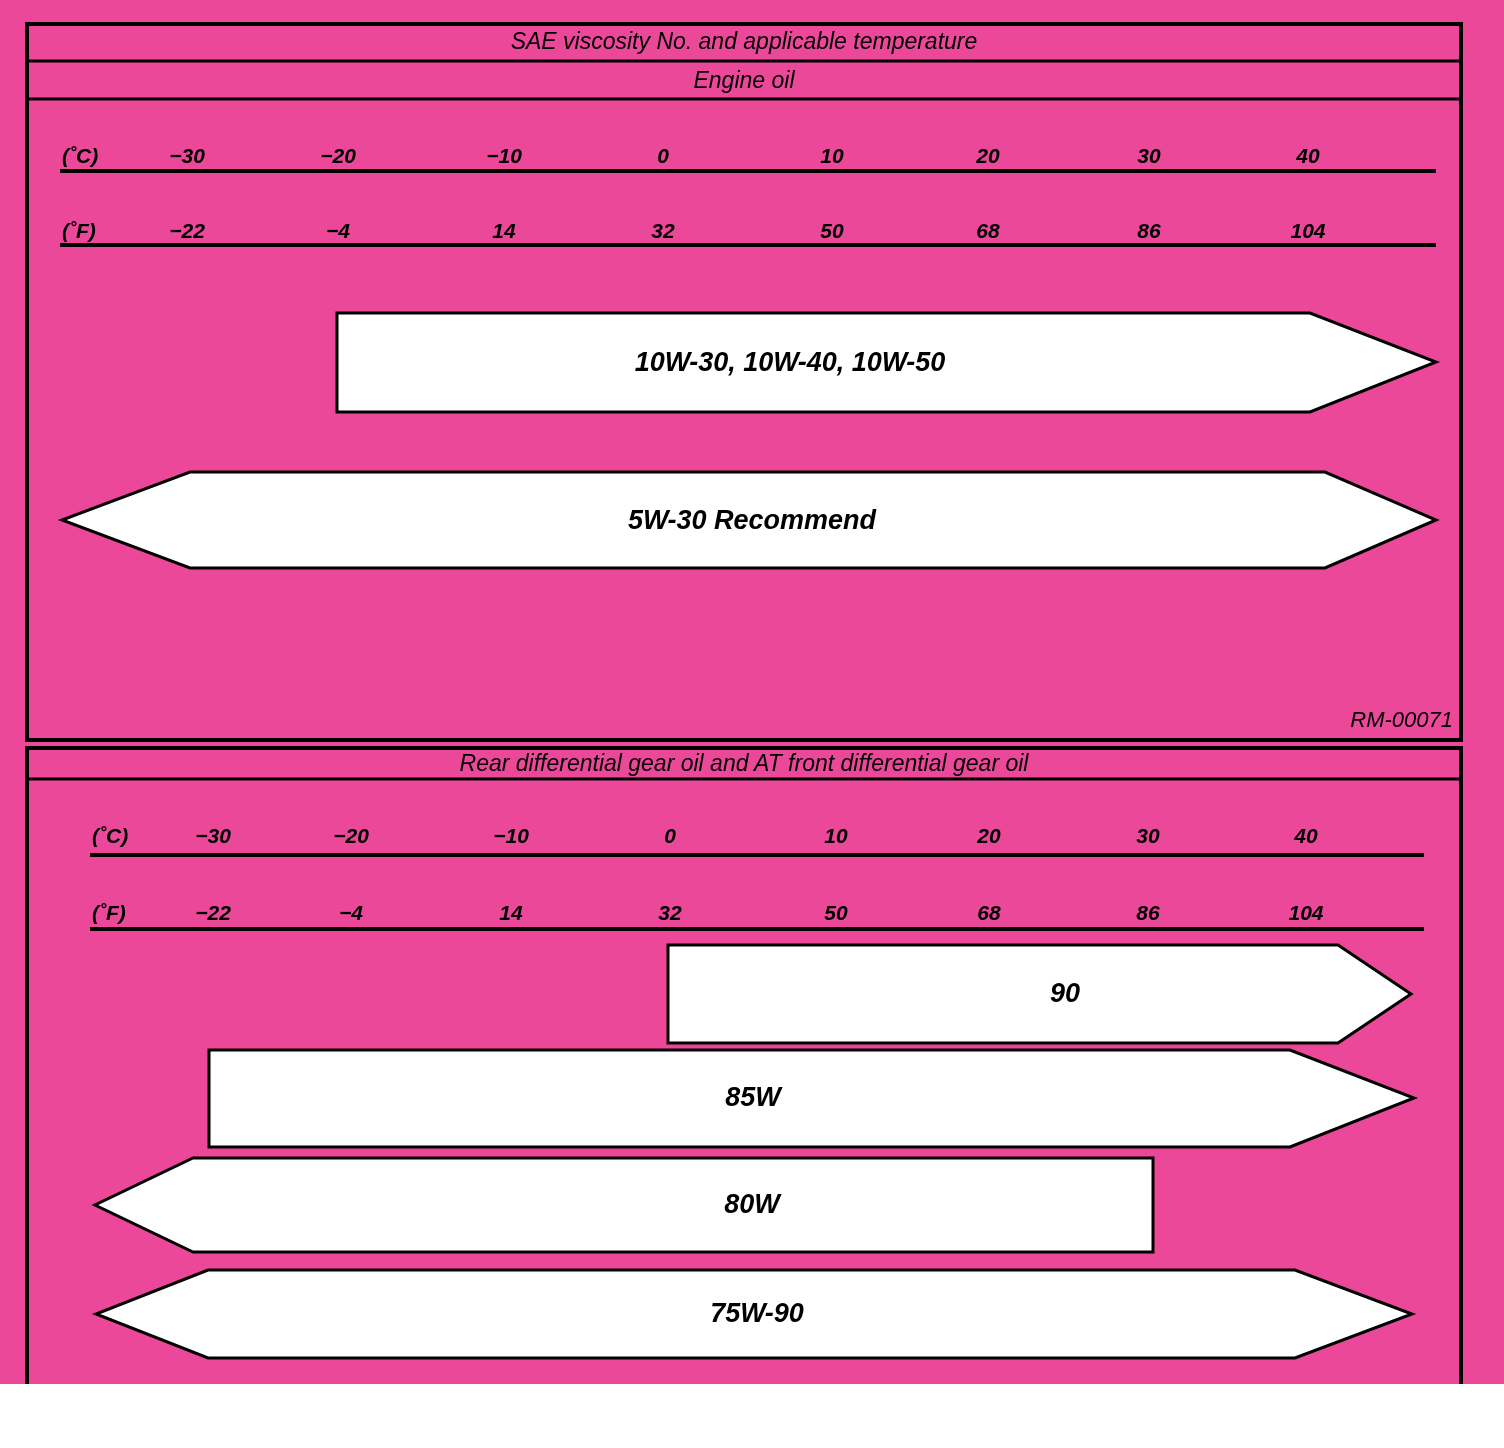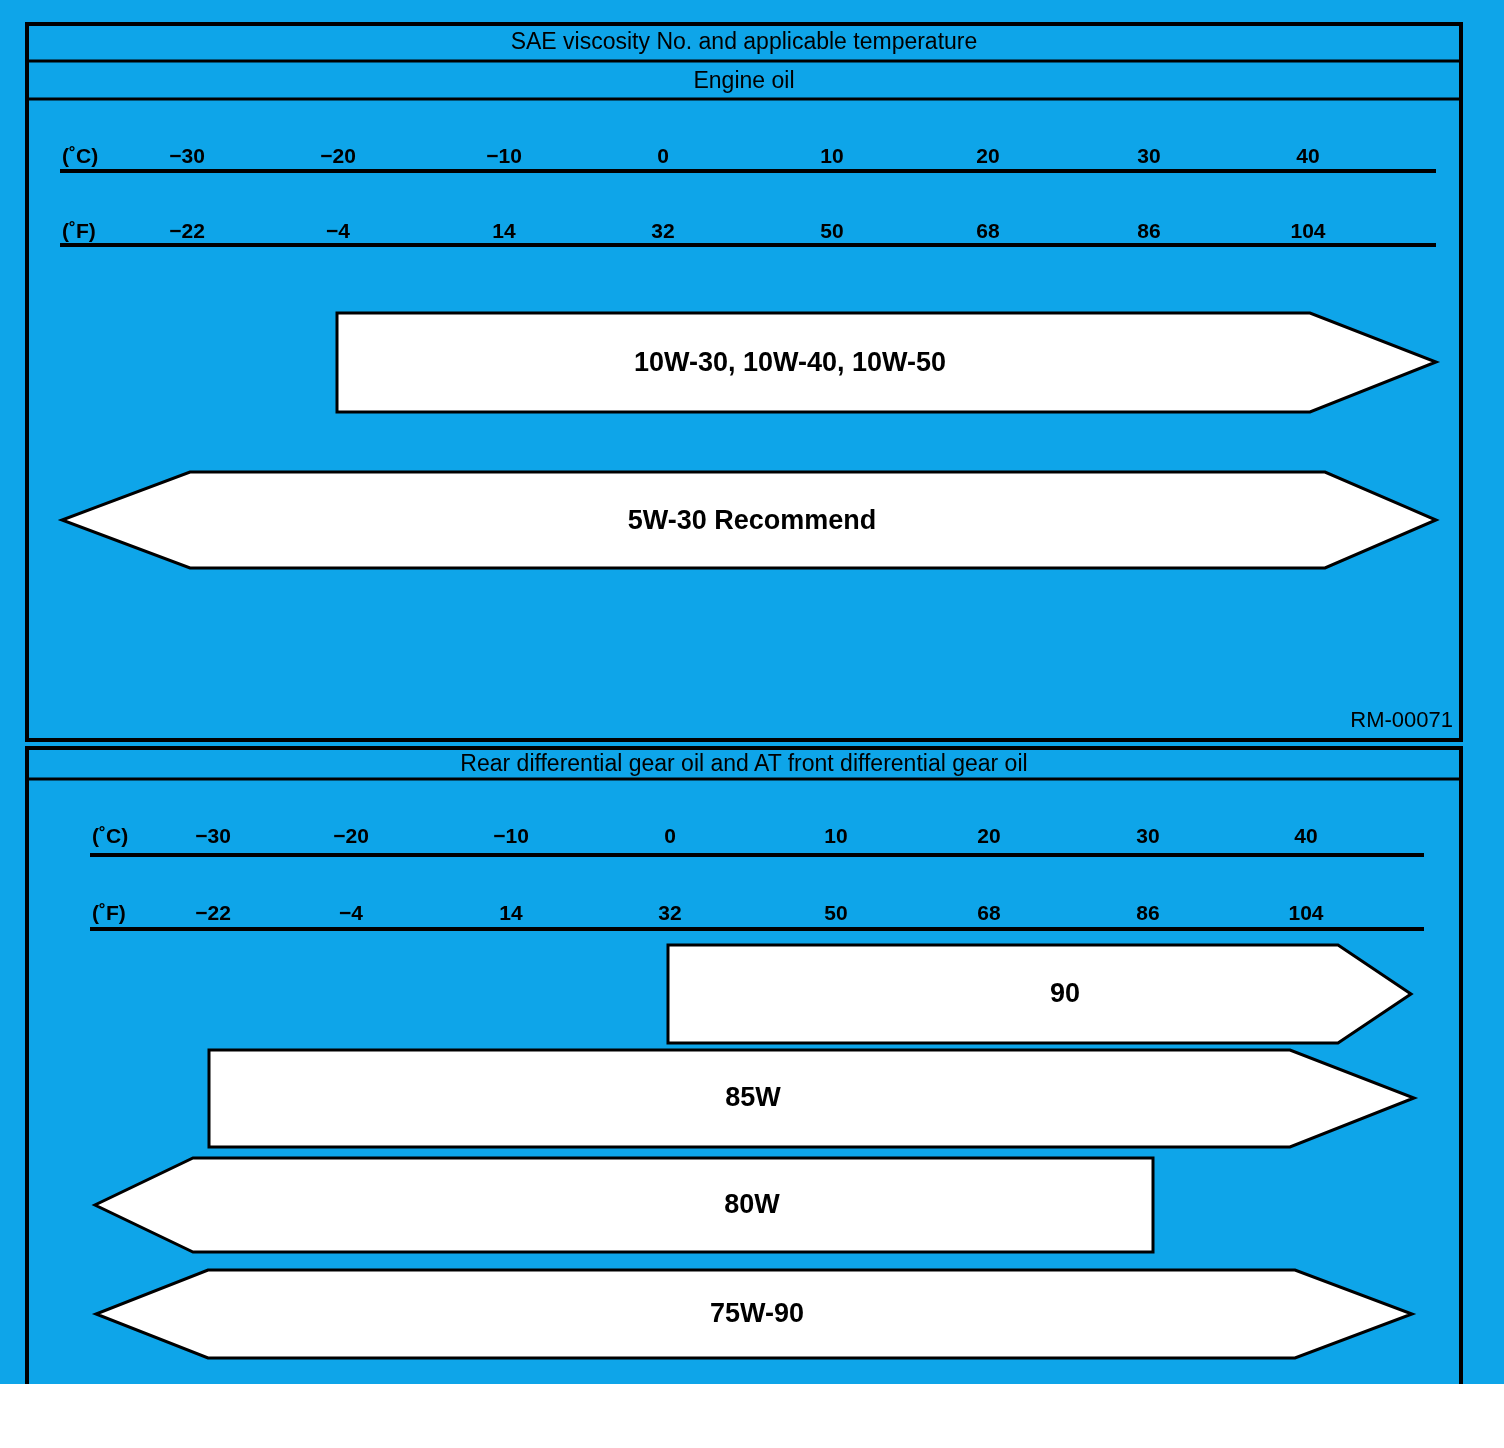--- a/index.html
+++ b/index.html
@@ -1,21 +1,22 @@
 <!DOCTYPE html>
 <html><head>
 <meta charset="utf-8">
 <style>
   html, body { margin: 0; padding: 0; background: #ffffff; }
   #page {
     position: relative;
     width: 1504px;
     height: 1384px;
-    background: #0ea5e9;
+    background: #ec4899;
     font-family: "Liberation Sans", sans-serif;
+    font-style: italic;
   }
   svg text {
     font-family: "Liberation Sans", sans-serif;
     fill: #000000;
   }
   .t-title   { font-size: 23px; font-weight: normal; }
   .t-unit    { font-size: 21px; font-weight: bold; }
   .t-tick    { font-size: 21px; font-weight: bold; }
   .t-bar     { font-size: 27px; font-weight: bold; }
   .t-ref     { font-size: 22px; font-weight: normal; }

